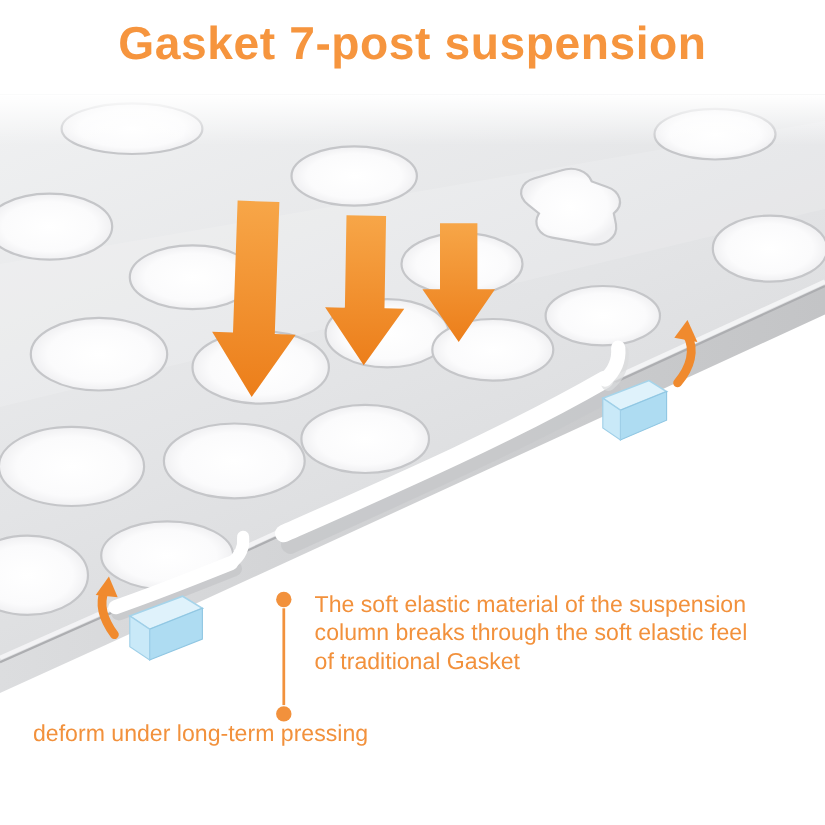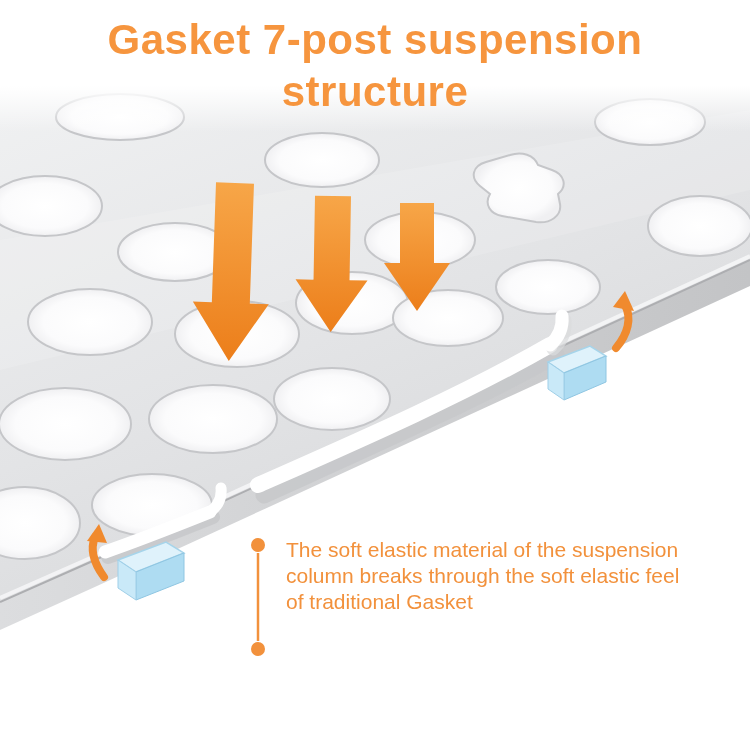--- a/index.html
+++ b/index.html
@@ -149,25 +149,25 @@
 
     <g>
       <circle cx="258" cy="545" r="7" fill="#F2913C"></circle>
       <line x1="258" y1="553" x2="258" y2="641" stroke="#F2913C" stroke-width="2.5"></line>
       <circle cx="258" cy="649" r="7" fill="#F2913C"></circle>
     </g>
   </svg>
 
   <h1 class="title">
     <span>Gasket 7-post suspension</span>
-    <span>structure</span>
   </h1>
 
   <div class="callout callout-1">
     <div>The soft elastic material of the suspension</div>
     <div>column breaks through the soft elastic feel</div>
     <div>of traditional Gasket</div>
   </div>
 
   <div class="callout callout-2">
+    <div>deform under long-term pressing</div>
   </div>
 
 </div>
 
 </body></html>

